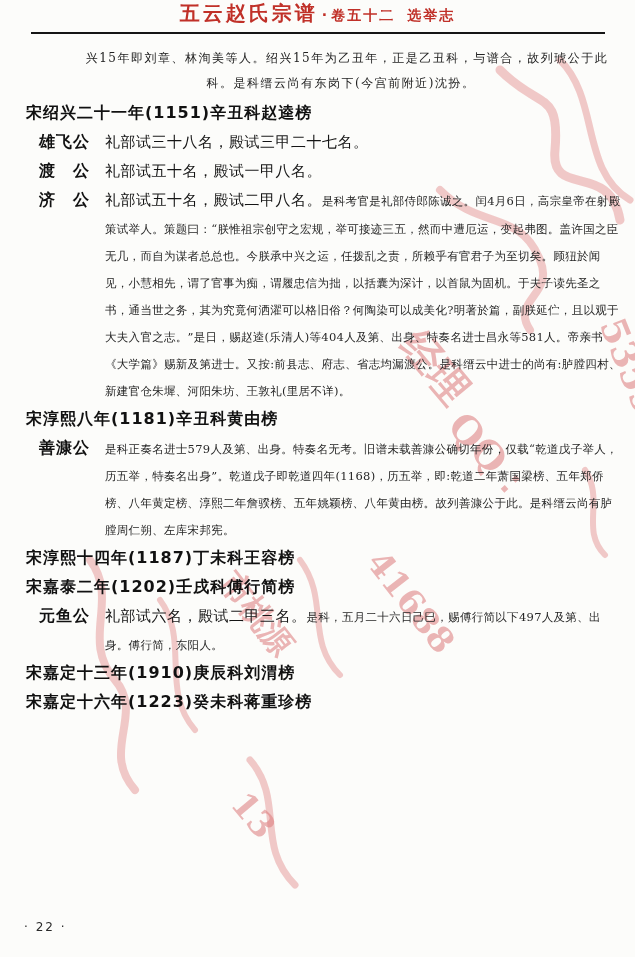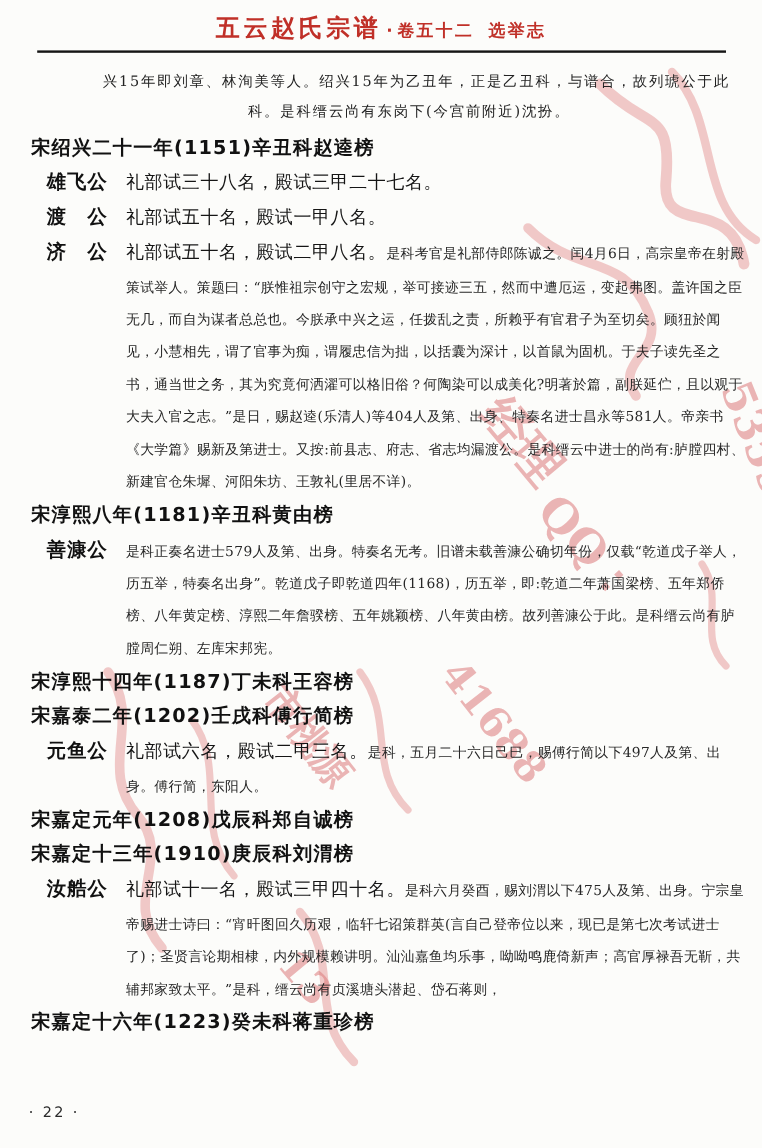--- a/index.html
+++ b/index.html
@@ -6,21 +6,21 @@
   body{
     width:635px;height:957px;
     background:#fcfcfa;
     overflow:hidden;
     position:relative;
     font-family:"DejaVu Sans","Liberation Sans",sans-serif;
     color:#1c1c1c;
   }
   .page{position:relative;width:635px;height:957px;overflow:hidden;}
   
-  .header{ text-align:center; padding-top:10px; position:relative; z-index:3;}
+  .header{ text-align:center; position:relative; z-index:3;}
   .title-main{ font-size:20px; font-weight:bold; letter-spacing:3px;}
   .title-sep{ font-size:14px; margin:0 4px; font-weight:bold;}
   .title-vol{ font-size:14px; font-weight:bold; letter-spacing:2px;}
   .title-sect{ font-size:14px; font-weight:bold; letter-spacing:2px; margin-left:12px;}
   .rule{ height:0; border-top:2px solid #151515; margin:5px 30px 0 31px;}
   
   .content{ padding:10px 13px 0 26px; position:relative; z-index:3;}
   .intro{
     font-family:"DejaVu Serif","Liberation Serif",serif;
     font-size:12px; line-height:25px; letter-spacing:1.5px;
@@ -109,24 +109,19 @@
         <div class="person">
           <div class="person-name">善漮公</div>
           <div class="person-body"><span class="person-note">是科正奏名进士579人及第、出身。特奏名无考。旧谱未载善漮公确切年份，仅载“乾道戊子举人，历五举，特奏名出身”。乾道戊子即乾道四年(1168)，历五举，即:乾道二年萧国梁榜、五年郑侨榜、八年黄定榜、淳熙二年詹骙榜、五年姚颖榜、八年黄由榜。故列善漮公于此。是科缙云尚有胪膛周仁朔、左库宋邦宪。</span></div>
         </div>
         <div class="entry-heading">宋淳熙十四年(1187)丁未科王容榜</div>
         <div class="entry-heading">宋嘉泰二年(1202)壬戌科傅行简榜</div>
         <div class="person">
           <div class="person-name">元鱼公</div>
           <div class="person-body"><span class="person-main">礼部试六名，殿试二甲三名。</span><span class="person-note">是科，五月二十六日己巳，赐傅行简以下497人及第、出身。傅行简，东阳人。</span></div>
         </div>
-        <div class="entry-heading">宋嘉定元年(1208)戊辰科郑自诚榜</div>
         <div class="entry-heading">宋嘉定十三年(1910)庚辰科刘渭榜</div>
-        <div class="person">
-          <div class="person-name">汝艁公</div>
-          <div class="person-body"><span class="person-main">礼部试十一名，殿试三甲四十名。</span><span class="person-note">是科六月癸酉，赐刘渭以下475人及第、出身。宁宗皇帝赐进士诗曰：“宵旰图回久历艰，临轩七诏策群英(言自己登帝位以来，现已是第七次考试进士了)；圣贤言论期相棣，内外规模赖讲明。汕汕嘉鱼均乐事，呦呦鸣鹿倚新声；高官厚禄吾无靳，共辅邦家致太平。”是科，缙云尚有贞溪塘头潜起、岱石蒋则，</span></div>
-        </div>
         <div class="entry-heading">宋嘉定十六年(1223)癸未科蒋重珍榜</div>
       </div>
   </div>
 
   <div class="page-number">· 22 ·</div>
 </div>
 
 </body></html>

